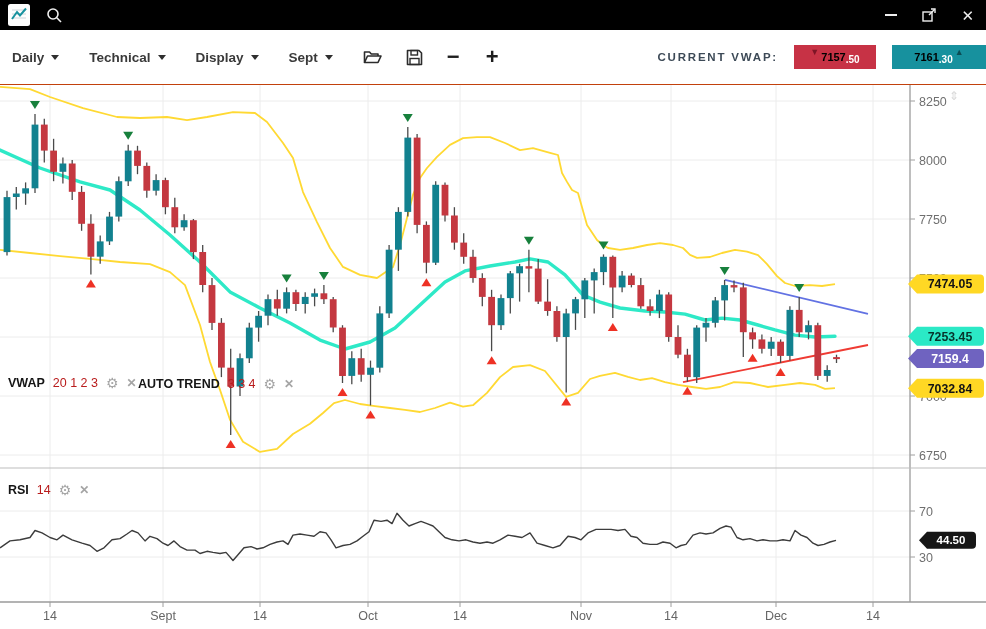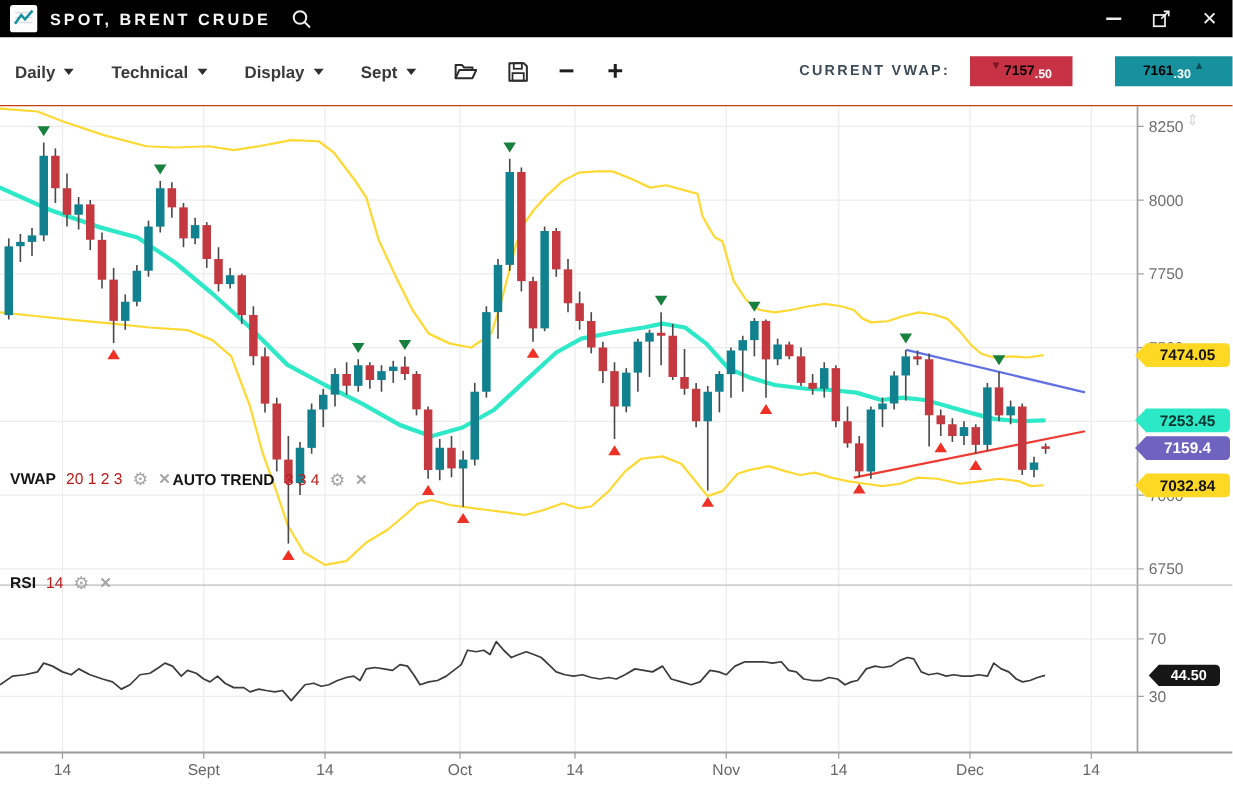--- a/index.html
+++ b/index.html
@@ -20,21 +20,21 @@
   .menu{display:flex;align-items:center;gap:7px;margin-right:30px;font-size:13.5px;font-weight:700;
         color:#3a3a3a;cursor:pointer;background:none;border:none;padding:0;font-family:inherit;}
   .caret{width:0;height:0;border-left:4.5px solid transparent;border-right:4.5px solid transparent;
          border-top:5px solid #2f2f2f;}
   .tool-ico{margin-right:24px;cursor:pointer;display:flex;align-items:center;}
   .zoom-btn{font-size:22px;font-weight:700;color:#1e1e1e;margin-right:26px;line-height:1;cursor:pointer;
             background:none;border:none;padding:0;font-family:inherit;}
   .cp-label{margin-left:auto;font-size:11.5px;font-weight:700;letter-spacing:1.8px;color:#3d4a57;}
   .price-badge{height:24px;display:flex;align-items:center;justify-content:center;}
   .price-badge.red{width:82px;margin-left:16px;}
-  .price-badge.teal{width:94px;margin-left:34px;text-align:center;}
+  .price-badge.teal{width:94px;margin-left:16px;text-align:center;}
   .pb-main{color:#000000;font-size:11px;font-weight:700;}
   .pb-dec{color:#fff;font-size:10px;font-weight:700;margin-top:4px;}
   .arr{font-size:9px;line-height:1;}
   .arr.down{align-self:flex-start;margin:3px 2px 0 0;}
   .arr.up{align-self:flex-start;margin:3px 0 0 2px;}
   
   #chart-svg{position:absolute;left:0;top:0;z-index:1;font-family:"Liberation Sans",sans-serif;}
   .ind-row{position:absolute;z-index:3;display:flex;align-items:center;gap:8px;font-size:12.5px;
            white-space:nowrap;}
   .ind-name{font-weight:700;color:#151515;}
@@ -323,21 +323,20 @@
   </svg>
 
 <div class="topbar">
   <svg class="logo" viewBox="0 0 22 22">
     <rect x="0" y="0" width="22" height="22" rx="2.5" fill="#fdfdfd"></rect>
     <line x1="4" y1="6" x2="18" y2="6" stroke="#d7dde2" stroke-width="1.2"></line>
     <line x1="4" y1="10" x2="18" y2="10" stroke="#d7dde2" stroke-width="1.2"></line>
     <line x1="4" y1="14" x2="18" y2="14" stroke="#d7dde2" stroke-width="1.2"></line>
     <polyline points="4,15 9,8 12,11.5 18,4.5" fill="none" stroke="#17919e" stroke-width="2"></polyline>
   </svg>
-  <span class="title">SPOT, BRENT CRUDE</span>
   <svg class="search" width="17" height="17" viewBox="0 0 17 17">
     <circle cx="7" cy="7" r="5" fill="none" stroke="#f0f0f0" stroke-width="1.6"></circle>
     <line x1="10.8" y1="10.8" x2="15" y2="15" stroke="#f0f0f0" stroke-width="1.6"></line>
   </svg>
   <div class="win">
     <span class="minbar"></span>
     <svg width="16" height="16" viewBox="0 0 16 16" style="cursor:pointer">
       <rect x="2" y="5" width="9" height="9" fill="none" stroke="#eee" stroke-width="1.4"></rect>
       <line x1="8" y1="8" x2="13.5" y2="2.5" stroke="#eee" stroke-width="1.4"></line>
       <polyline points="10,2 14,2 14,6" fill="none" stroke="#eee" stroke-width="1.4"></polyline>
@@ -396,18 +395,18 @@
   <span class="ind-params">20 1 2 3</span>
   <span class="ind-gear">⚙</span>
   <span class="ind-x">✕</span>
 </div>
 <div class="ind-row" style="left:138px;top:377px">
   <span class="ind-name">AUTO TREND</span>
   <span class="ind-params">3 3 4</span>
   <span class="ind-gear">⚙</span>
   <span class="ind-x">✕</span>
 </div>
-<div class="ind-row" style="left:8px;top:459px">
+<div class="ind-row" style="left:8px;top:483px">
   <span class="ind-name">RSI</span>
   <span class="ind-params">14</span>
   <span class="ind-gear">⚙</span>
   <span class="ind-x">✕</span>
 </div>
 
 </body></html>

